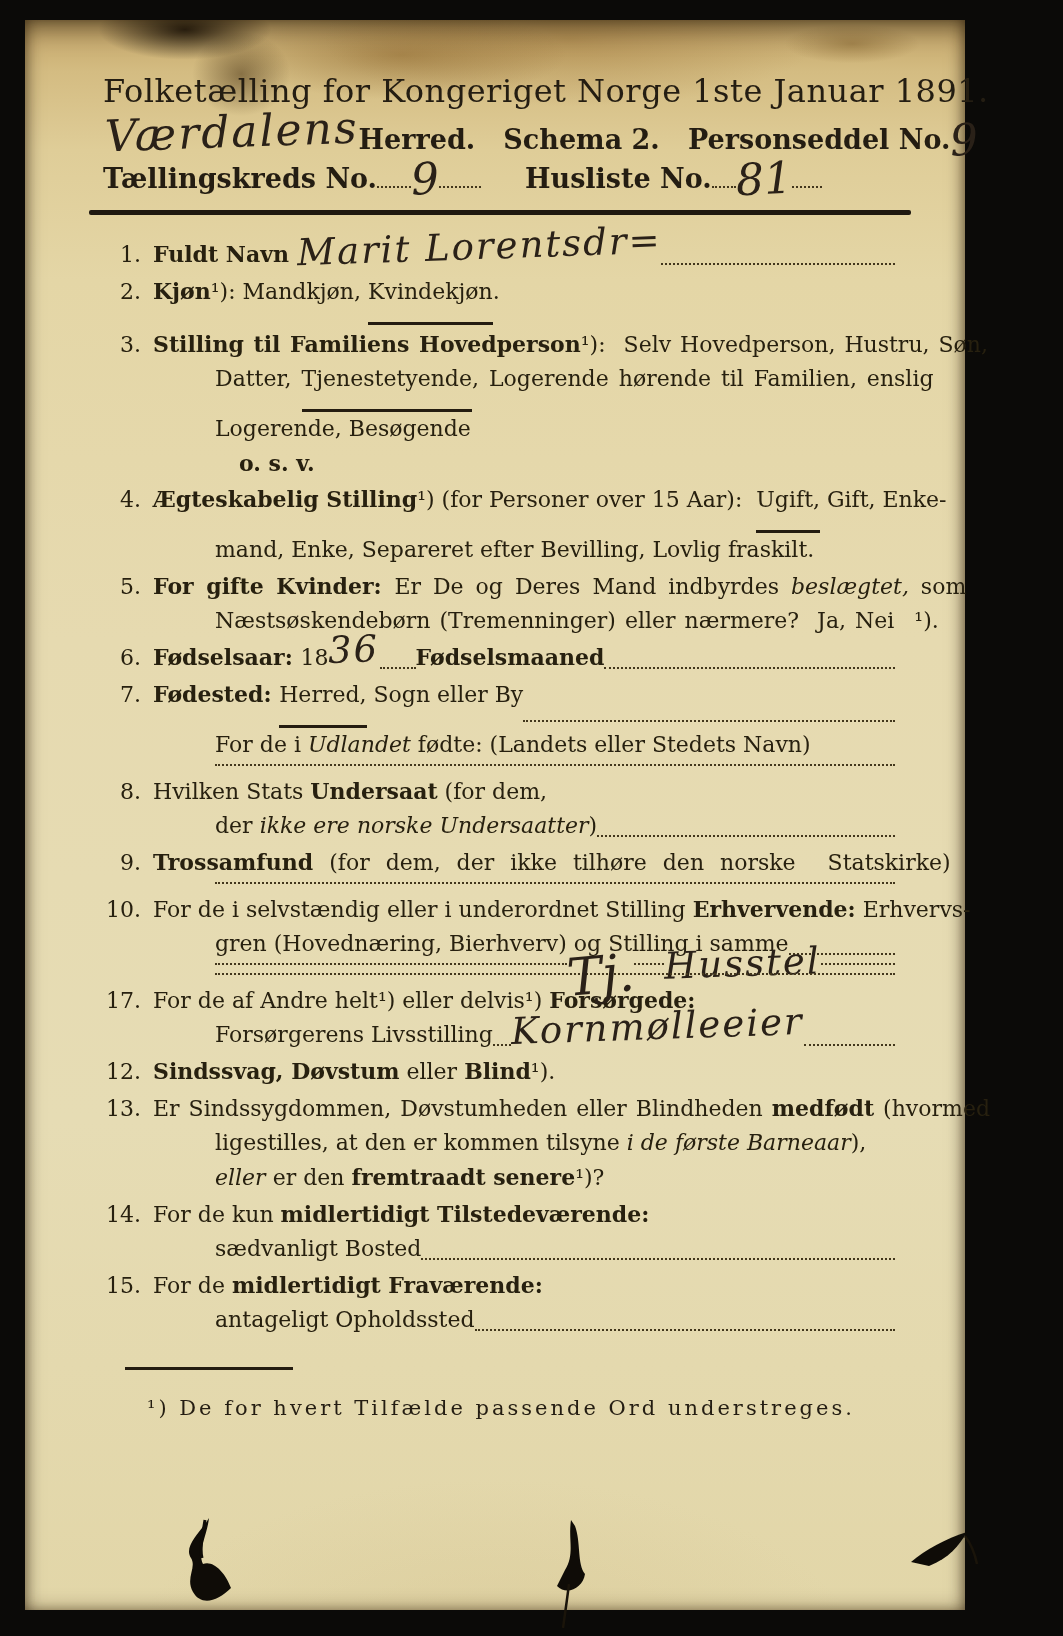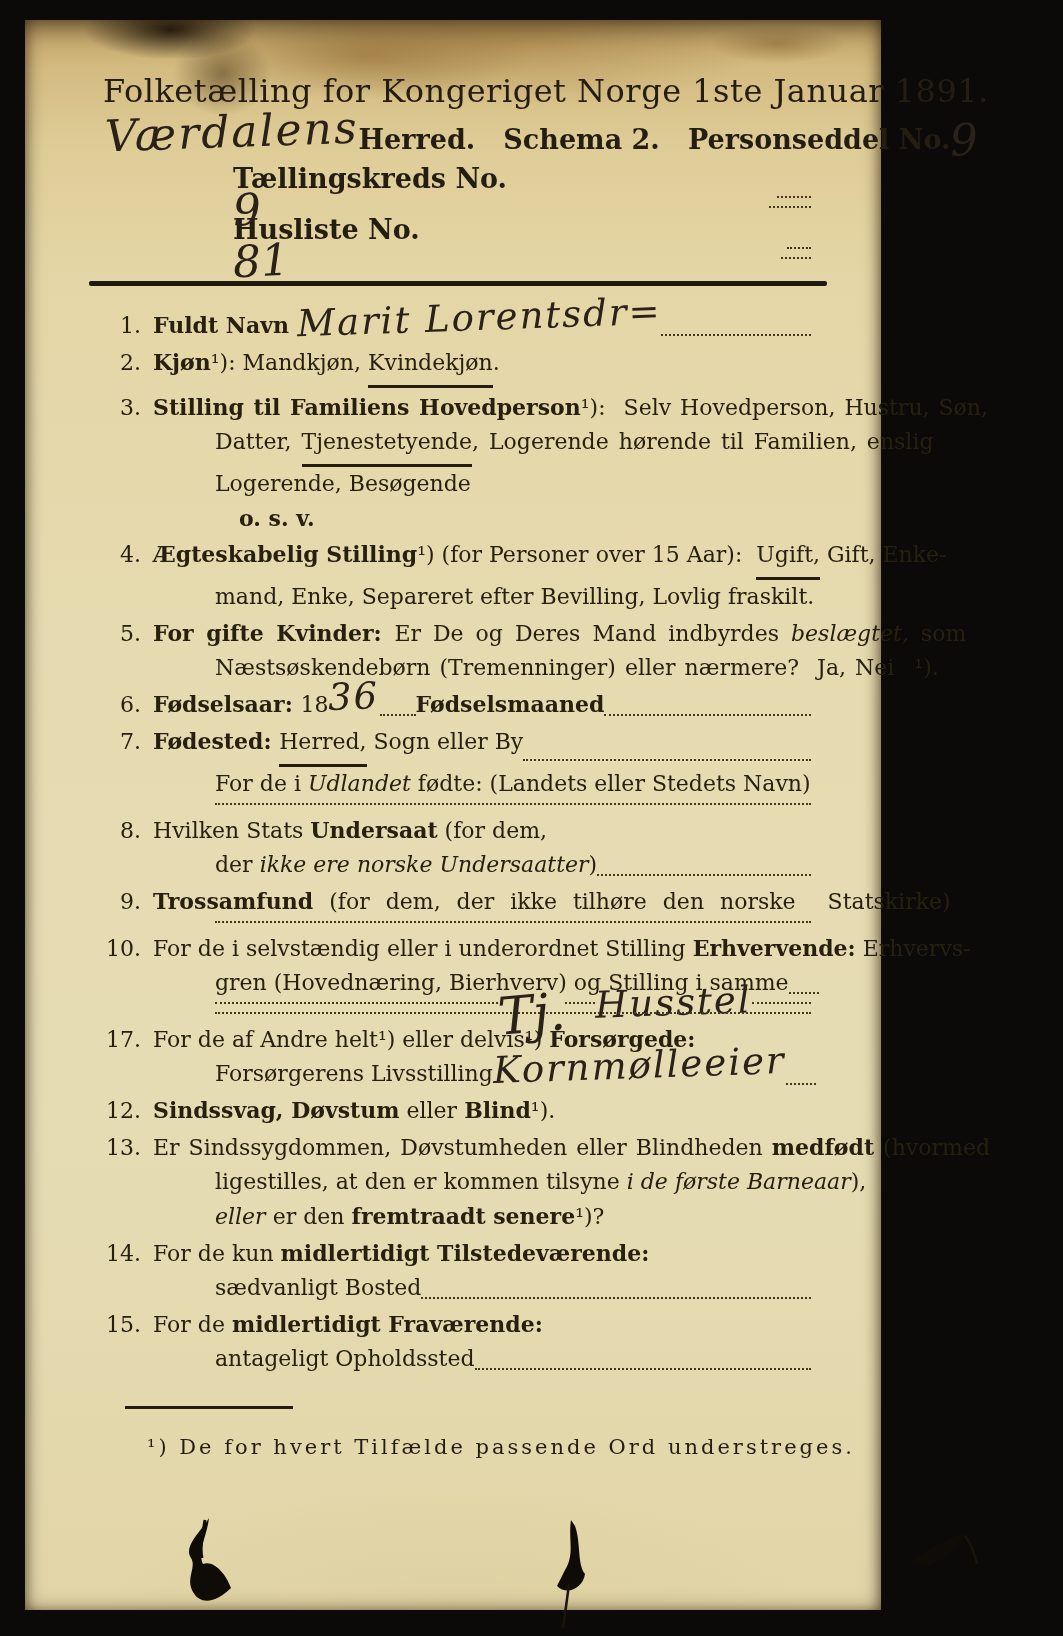--- a/index.html
+++ b/index.html
@@ -1,21 +1,21 @@
 <!DOCTYPE html>
 <html><head>
 <meta charset="utf-8">
 <style>
   html,body{margin:0;padding:0;}
   body{
     width:1063px;height:1636px;background:#0b0a08;position:relative;
     font-family:"DejaVu Serif","Liberation Serif",serif;overflow:hidden;
   }
   .paper{
-    position:absolute;left:25px;top:20px;width:856px;height:1590px;
+    position:absolute;left:25px;top:20px;width:940px;height:1590px;
     background:
       radial-gradient(120px 42px at 17% 0.6%, rgba(25,17,6,.88), rgba(25,17,6,0) 72%),
       radial-gradient(70px 60px at 23% 3.4%, rgba(74,52,20,.55), rgba(74,52,20,0) 70%),
       radial-gradient(230px 62px at 40% 2.2%, rgba(133,94,38,.5), rgba(133,94,38,0) 72%),
       radial-gradient(330px 90px at 58% 1.2%, rgba(150,108,48,.42), rgba(150,108,48,0) 75%),
       radial-gradient(90px 26px at 88% 1.5%, rgba(120,86,34,.45), rgba(120,86,34,0) 75%),
       radial-gradient(500px 260px at 50% 104%, rgba(213,196,146,.5), rgba(213,196,146,0) 75%),
       linear-gradient(180deg,#c2a266 0px,#d4bc82 52px,#dfcd98 130px,#e4d6a6 260px,#e6dab0 620px,#e6dcb4 1100px,#e2d6a8 1590px);
     box-shadow:inset 0 14px 26px -8px rgba(20,12,2,.6),
                inset -9px 0 14px -8px rgba(60,40,15,.55),
@@ -23,37 +23,37 @@
                inset 0 -10px 18px -10px rgba(60,40,15,.5);
     color:#27200f;
   }
   .content{position:absolute;left:78px;right:70px;top:0;}
   .title{
     margin-top:52px;text-align:center;font-size:32px;letter-spacing:.5px;
     color:#241d12;white-space:pre;
   }
   .hline{display:flex;align-items:baseline;white-space:pre;color:#241d12;}
   .hline2{margin-top:14px;margin-left:2px;}
-  .hline3{margin-top:8px;margin-left:130px;flex-direction:column;}
+  .hline3{margin-top:8px;}
   .hbold{font-weight:bold;font-size:27px;}
   .hw{font-style:italic;color:#2a2118;line-height:0;white-space:pre;}
   .hw-muni{font-size:44px;letter-spacing:2px;transform:rotate(-2deg);position:relative;top:-2px;}
   .hw-no{font-size:44px;position:relative;top:6px;transform:rotate(-3deg);}
   .hdots{display:inline-block;align-self:flex-end;height:8px;border-bottom:2.6px dotted #42361c;transform:translateY(-6px);}
   .rule-main{height:5px;background:#1f1910;margin:16px -16px 0 -14px;border-radius:2px;}
   .items{margin-top:22px;font-size:22px;}
   .item{margin-top:2px;}
   .line{display:flex;align-items:baseline;line-height:34px;}
   .line.ind1{padding-left:112px;}
   .line.ind2{padding-left:136px;}
   .num{flex:0 0 50px;text-align:right;padding-right:12px;box-sizing:border-box;}
   .lbody{flex:1;display:flex;align-items:baseline;white-space:pre;min-width:0;}
   .sb{font-weight:bold;}
   .si{font-style:italic;}
-  .su{border-bottom:3.5px solid #241c10;padding-bottom:5px;}
+  .su{border-bottom:3.5px solid #241c10;padding-bottom:13px;}
   .dots{display:inline-block;align-self:flex-end;height:8px;border-bottom:2.6px dotted #42361c;transform:translateY(-6px);}
   .dots.grow{flex:1 1 30px;min-width:30px;}
   .hw-entry2{font-size:37px;position:relative;top:-3px;letter-spacing:2px;transform:rotate(-2deg);}
   .hw-big{font-size:52px;position:relative;top:14px;transform:rotate(-5deg);z-index:3;}
   .foot-rule{width:168px;height:3px;background:#241c10;margin:30px 0 0 22px;}
   .footnote{margin:26px 0 0 44px;font-size:21px;letter-spacing:3px;color:#241d12;white-space:pre;}
   .tear{position:absolute;z-index:4;}
 </style>
 </head>
 <body>

